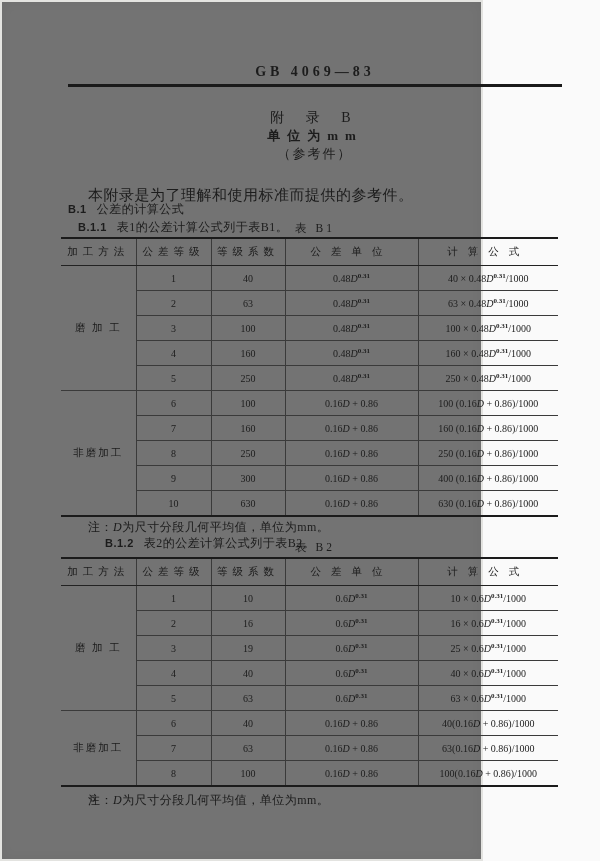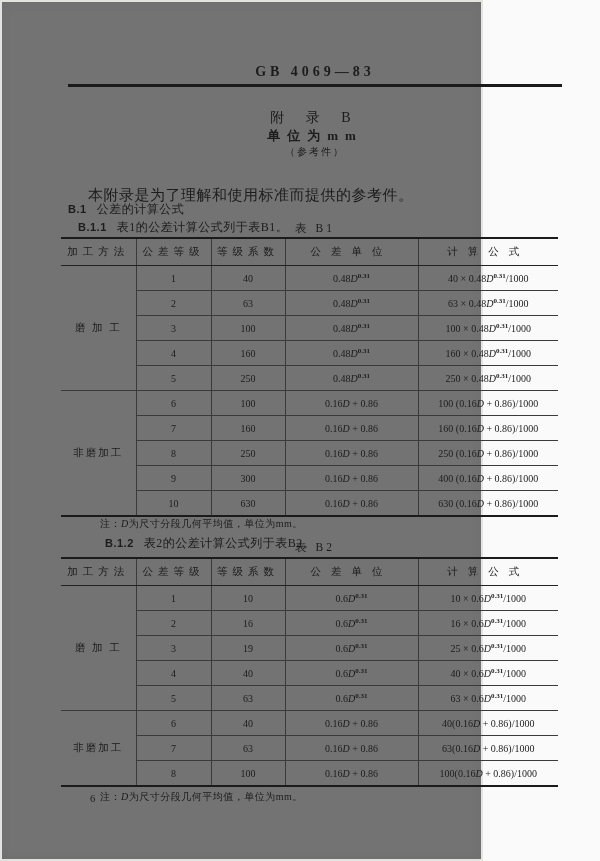--- a/index.html
+++ b/index.html
@@ -26,21 +26,21 @@
   .title-appendix{
     position:absolute;top:109px;left:68px;width:494px;text-align:center;
     font-weight:normal;font-size:14px;letter-spacing:9px;
   }
   .title-sub{
     position:absolute;top:127px;left:68px;width:494px;text-align:center;
     font-weight:bold;font-size:13px;letter-spacing:7px;
   }
   .title-ref{
     position:absolute;top:145px;left:68px;width:494px;text-align:center;
-    font-size:10px;letter-spacing:2px;
+    font-size:13px;letter-spacing:2px;
   }
   .intro{
     position:absolute;top:171px;left:88px;font-size:15px;letter-spacing:0.5px;
   }
   .sec{position:absolute;font-size:12px;letter-spacing:0.5px;}
   .sec .lbl{font-weight:bold;font-family:"Liberation Sans","DejaVu Sans",sans-serif;font-size:11px;margin-right:10px;}
   .sec-b1{top:189px;left:68px;}
   .sec-b11{top:207px;left:78px;}
   .sec-b12{top:523px;left:78px;padding-left:27px;}
   .caption{
@@ -68,21 +68,21 @@
   table.gbt thead th{
     height:26px;font-size:10.5px;letter-spacing:5px;
     border-bottom:1.5px solid #222;
   }
   table.gbt thead th.wide{letter-spacing:10px;}
   table.gbt tbody td{height:24px;}
   td.method{font-size:10.5px;letter-spacing:2px;}
   .v{font-style:italic;font-family:"Liberation Serif","DejaVu Serif",serif;}
   sup{font-size:7px;vertical-align:super;letter-spacing:0;font-weight:bold;}
   .note{
-    position:absolute;left:100px;font-size:10px;letter-spacing:0.5px;text-align:right;
+    position:absolute;left:88px;font-size:12px;letter-spacing:0.5px;text-align:right;
   }
   .note-b1{top:507px;}
   .note-b2{top:780px;}
   .pageno{
     position:absolute;left:90px;top:793px;font-size:10.5px;
   }
 </style>
 </head>
 <body>
 

